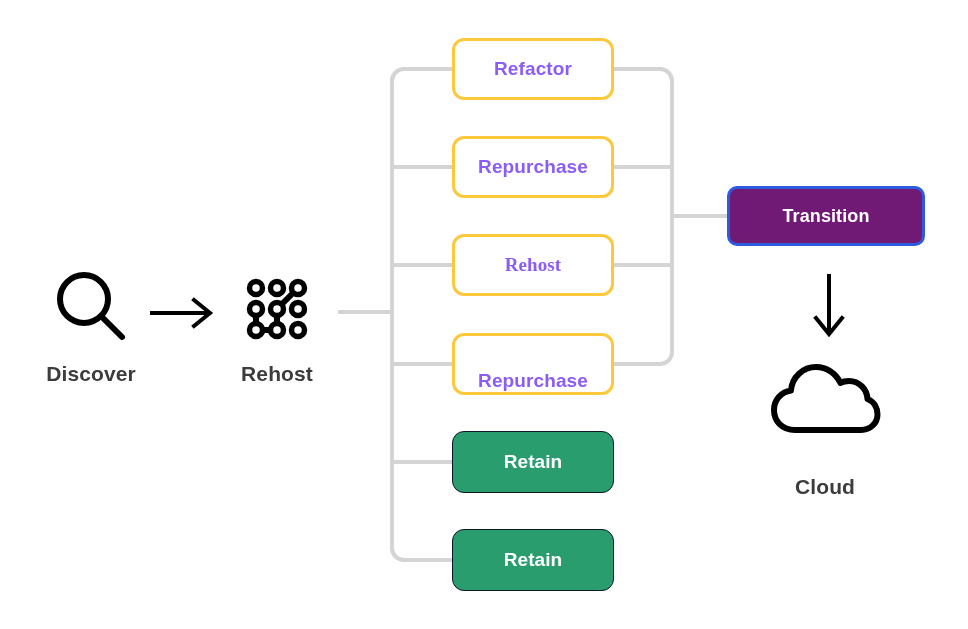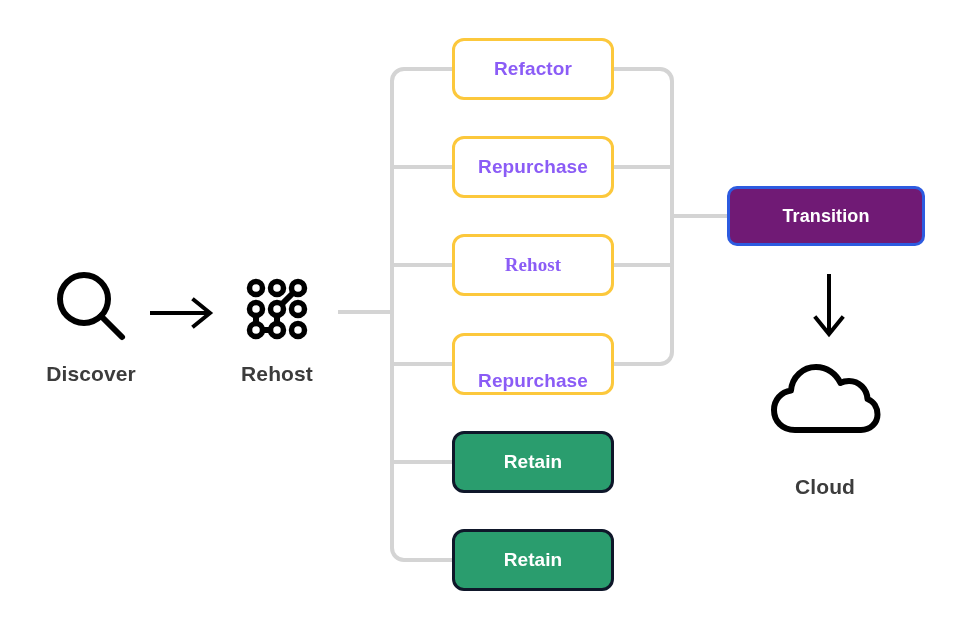--- a/index.html
+++ b/index.html
@@ -79,21 +79,21 @@
     letter-spacing: 0.1px;
     white-space: nowrap;
   }
   .opt-box.outline {
     background: #ffffff;
     border: 3px solid #fcc83c;
     color: #8b5cf6;
   }
   .opt-box.solid-green {
     background: #2a9d6e;
-    border: 3px solid #0f172a;
+    border: 1px solid #0f172a;
     color: #ffffff;
   }
   .opt-box.solid-blue {
     background: #701a75;
     border: 3px solid #2d5be0;
     color: #ffffff;
     border-radius: 10px;
     font-size: 18px;
   }
 

